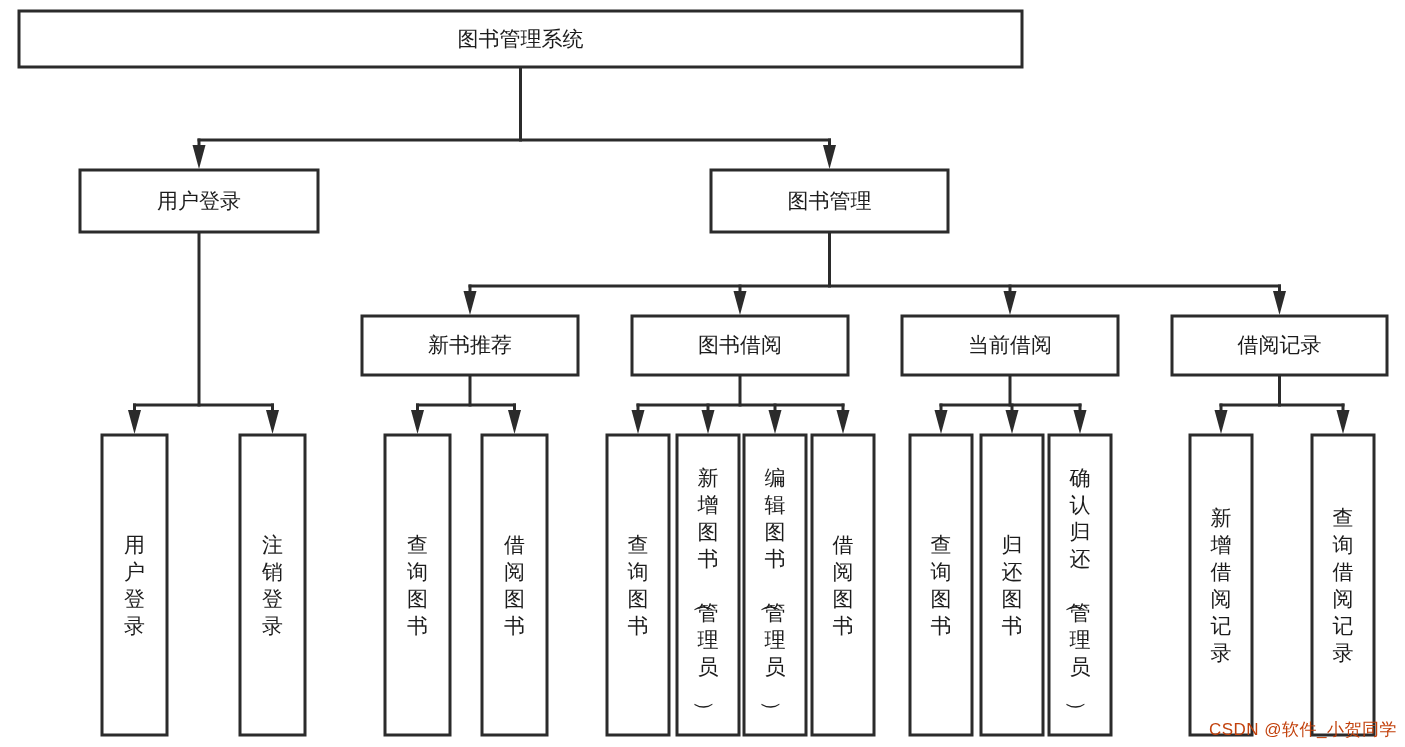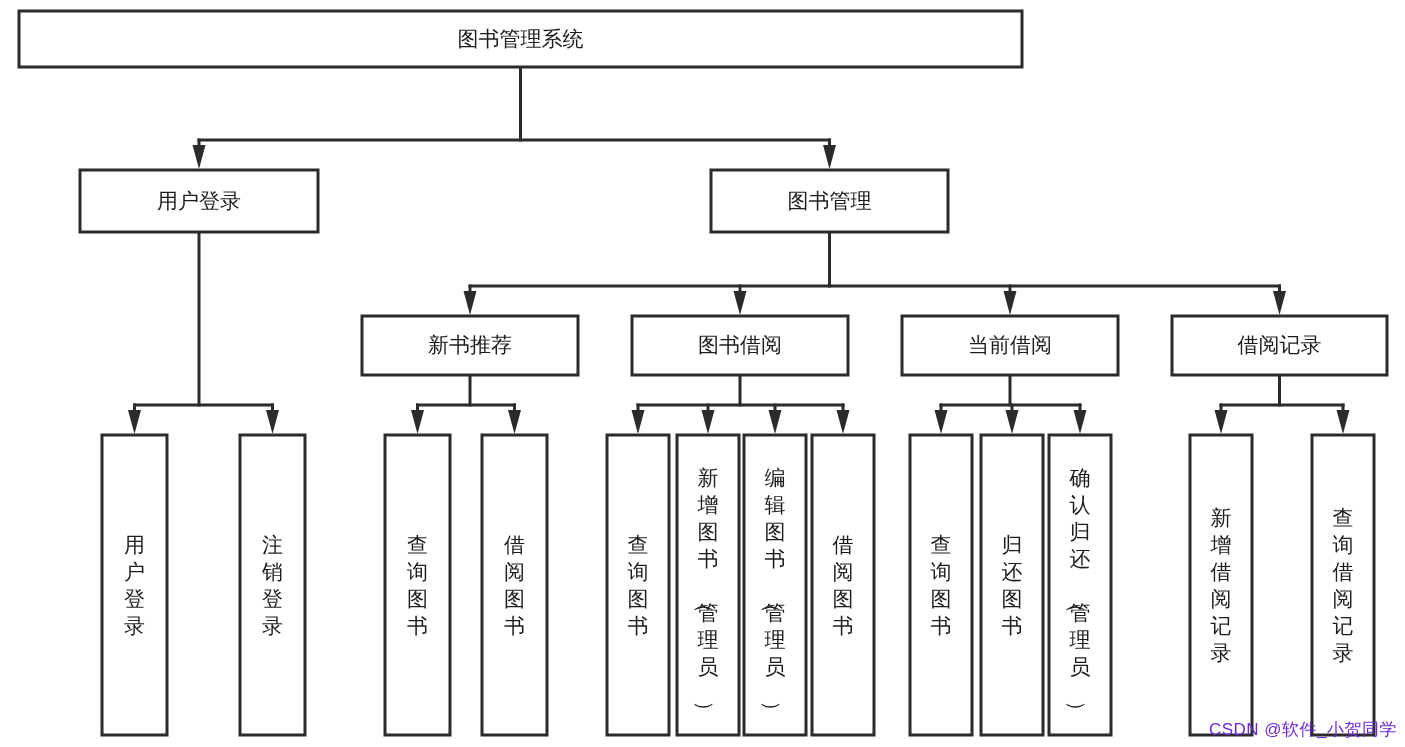--- a/index.html
+++ b/index.html
@@ -54,21 +54,21 @@
     font-size: 21px;
     fill: #1c1c1c;
     text-anchor: middle;
   }
   .watermark {
     position: absolute;
     right: 8px;
     bottom: 6px;
     font-family: "Liberation Sans", "DejaVu Sans", sans-serif;
     font-size: 17px;
-    color: #6d28d9;
+    color: #c2410c;
     white-space: nowrap;
     letter-spacing: 0.5px;
     pointer-events: none;
   }
 </style>
 </head>
 <body>
 
 <div id="diagram-root">
   <svg id="tree-svg" viewBox="0 0 1405 747" xmlns="http://www.w3.org/2000/svg">

